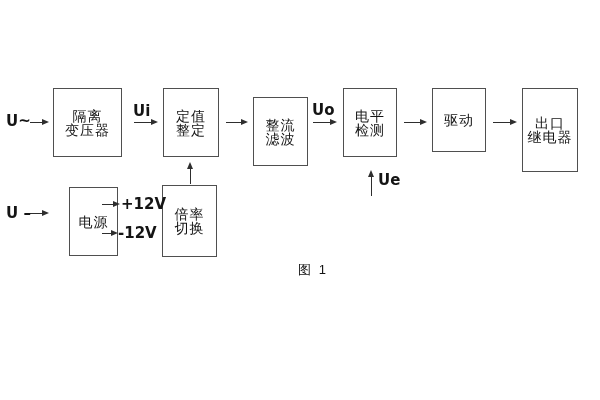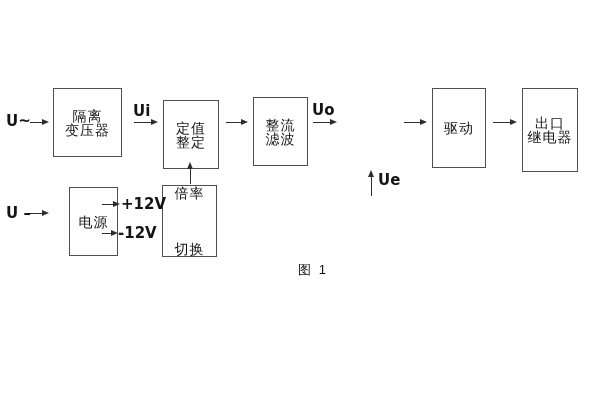--- a/index.html
+++ b/index.html
@@ -34,45 +34,49 @@
 </head>
 <body>
 
 <div class="stage">
 
   <div class="box" style="left:53px;top:88px;width:69px;height:69px;">
     <span>隔离</span>
     <span>变压器</span>
   </div>
 
-  <div class="box" style="left:163px;top:88px;width:56px;height:69px;margin-top:12px;">
+  <div class="box" style="left:163px;top:88px;width:56px;height:69px;">
     <span>定值</span>
     <span>整定</span>
   </div>
 
   <div class="box" style="left:253px;top:97px;width:55px;height:69px;">
     <span>整流</span>
     <span>滤波</span>
   </div>
 
+  <div class="box" style="left:343px;top:88px;width:54px;height:69px;">
+    <span>电平</span>
+    <span>检测</span>
+  </div>
 
-  <div class="box" style="left:432px;top:88px;width:54px;height:80px;text-align:right;">
+  <div class="box" style="left:432px;top:88px;width:54px;height:64px;text-align:right;">
     <span>驱动</span>
   </div>
 
   <div class="box" style="left:522px;top:88px;width:56px;height:84px;">
     <span>出口</span>
     <span>继电器</span>
   </div>
 
   <div class="box" style="left:69px;top:187px;width:49px;height:69px;">
     <span>电源</span>
   </div>
 
-  <div class="box" style="left:162px;top:185px;width:55px;height:72px;justify-content:space-between;">
+  <div class="box" style="left:162px;top:185px;width:55px;height:72px;">
     <span>倍率</span>
     <span>切换</span>
   </div>
 
 
   <div class="arrow-h" style="left:30px;top:122px;width:12px;"></div>
   <div class="arrow-h" style="left:134px;top:122px;width:17px;"></div>
   <div class="arrow-h" style="left:226px;top:122px;width:15px;"></div>
   <div class="arrow-h" style="left:313px;top:122px;width:17px;"></div>
   <div class="arrow-h" style="left:404px;top:122px;width:16px;"></div>

